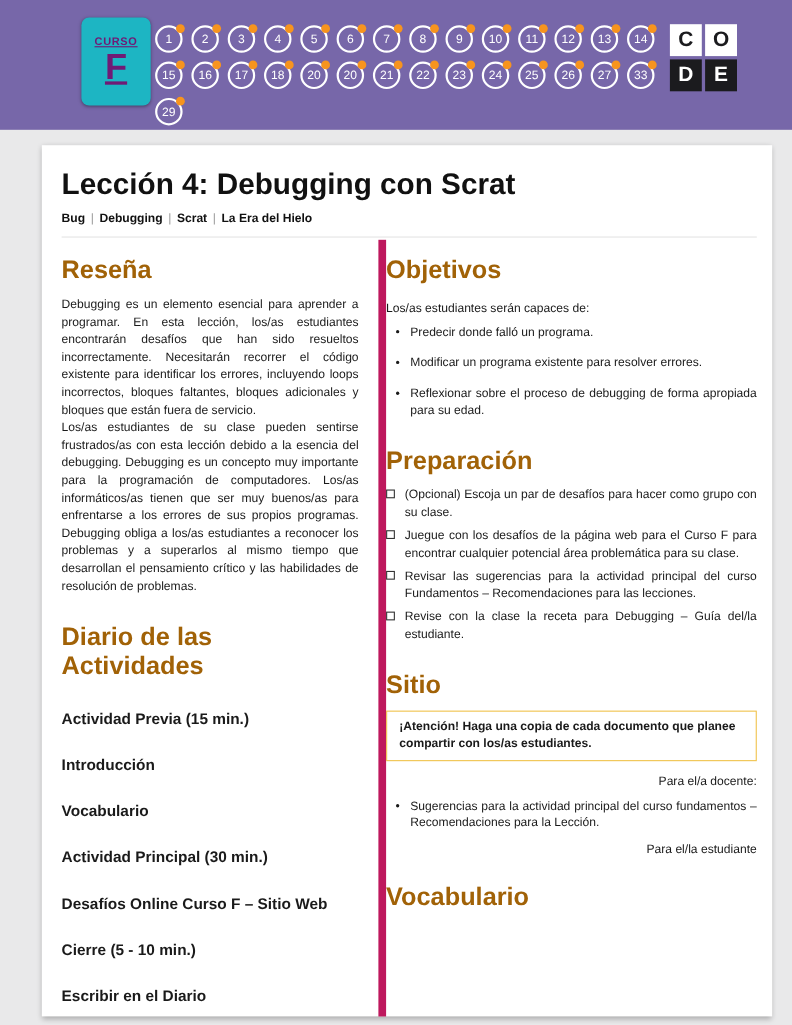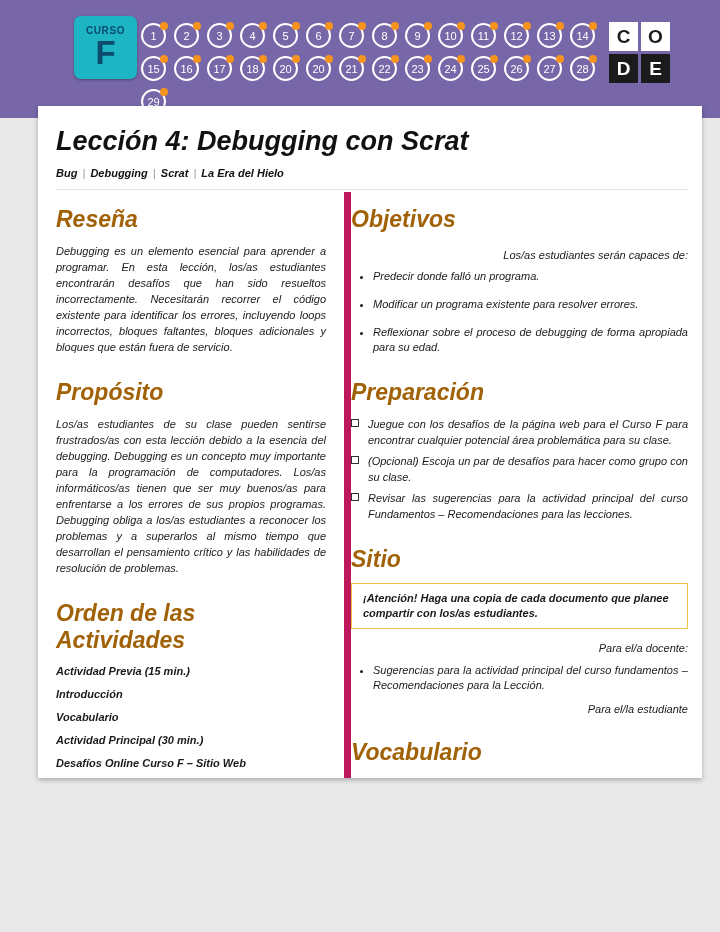--- a/index.html
+++ b/index.html
@@ -10,24 +10,24 @@
     position: relative;
     color: #1a1a1a;
   }
 
   
   .top-banner {
     position: absolute; left: 0; top: 0; width: 720px; height: 118px;
     background: var(--header-purple, #7767a9);
   }
   .badge {
-    position: absolute; left: 74px; top: 16px; width: 63px; height: 63px;
+    position: absolute; left: 74px; top: 16px; width: 63px; height: 80px;
     background: var(--badge-teal, #1db5c3); border-radius: 7px;
     display: flex; flex-direction: column; align-items: center; justify-content: center;
-    color: #0c4a6e; box-shadow: 0 1px 3px rgba(0,0,0,.35); cursor: pointer;
+    color: #701a75; box-shadow: 0 1px 3px rgba(0,0,0,.35); cursor: pointer; text-decoration: underline;
   }
   .badge-label { font-size: 10px; font-weight: bold; letter-spacing: .6px; }
   .badge-letter { font-size: 33px; font-weight: bold; line-height: 1.05; }
 
   .circles {
     position: absolute; left: 141px; top: 23px; width: 460px;
     display: flex; flex-wrap: wrap; gap: 8px;
   }
   .lesson-circle {
     width: 25px; height: 25px; border: 2px solid #fff; border-radius: 50%;
@@ -43,41 +43,41 @@
     position: absolute; right: 50px; top: 22px;
     display: grid; grid-template-columns: repeat(2, 29px); grid-auto-rows: 29px; gap: 3px;
     cursor: pointer;
   }
   .logo-square { display: flex; align-items: center; justify-content: center; font-size: 19px; font-weight: bold; }
   .logo-square.light { background: #ffffff; color: var(--logo-dark, #1b1b1e); }
   .logo-square.dark  { background: var(--logo-dark, #1b1b1e); color: #ffffff; }
 
   
   .card {
-    position: absolute; left: 38px; top: 106px; width: 664px; height: 672px;
+    position: absolute; left: 38px; top: 132px; width: 664px; height: 792px;
     background: #fff; box-shadow: 0 2px 5px rgba(0,0,0,.28);
-    padding: 14px 14px 0 18px; overflow: hidden; font-style: italic;
+    padding: 14px 14px 0 18px; overflow: hidden;
   }
   h1 { font-size: 27px; font-weight: bold; color: #111; margin: 6px 0 10px; }
   .tags { font-size: 11px; font-weight: bold; color: #111; }
   .tag-sep { color: #999; font-weight: normal; padding: 0 2px; }
   .rule { border: none; border-top: 1px solid #e4e4e4; margin: 10px 0 0; }
 
   .columns { display: flex; margin-top: 2px; }
   .col-left { width: 288px; padding-right: 18px; }
   .col-right { flex: 1; border-left: 7px solid #be185d; }
 
   h2 { font-size: 23px; font-weight: bold; color: #a16207; margin: 24px 0 10px; }
   .columns h2:first-child { margin-top: 14px; }
 
   p.body { font-size: 11px; line-height: 16px; text-align: justify; }
 
-  .activity-item { font-size: 11px; font-weight: bold; margin: 11px 0; }
-
-  .intro { font-size: 11px; margin: 16px 0 8px; text-align: right; }
+  .activity-item { font-size: 14px; font-weight: bold; margin: 26px 0; }
+
+  .intro { font-size: 11px; margin: 16px 0 8px; }
 
   ul.bullets { list-style: disc; padding-left: 22px; }
   ul.bullets li { font-size: 11px; line-height: 15px; margin-bottom: 9px; text-align: justify; }
   ul.bullets.wide li { margin-bottom: 13px; }
 
   .check-item { display: flex; gap: 9px; margin-bottom: 5px; }
   .checkbox { flex: 0 0 auto; width: 8px; height: 8px; border: 1px solid #333; margin-top: 3px; cursor: pointer; }
   .check-text { flex: 1; font-size: 11px; line-height: 16px; text-align: justify; }
 
   .attention {
@@ -199,21 +199,21 @@
       </div>
       <div class="lesson-circle">
         <span class="num">26</span>
         <span class="dot"></span>
       </div>
       <div class="lesson-circle">
         <span class="num">27</span>
         <span class="dot"></span>
       </div>
       <div class="lesson-circle">
-        <span class="num">28</span>
+        <span class="num">33</span>
         <span class="dot"></span>
       </div>
       <div class="lesson-circle">
         <span class="num">29</span>
         <span class="dot"></span>
       </div>
     </div>
   <div class="logo">
       <div class="logo-square light">C</div>
       <div class="logo-square light">O</div>
@@ -226,24 +226,23 @@
   <h1>Lección 4: Debugging con Scrat</h1>
   <div class="tags"><span class="tag">Bug</span><span class="tag-sep"> | </span><span class="tag">Debugging</span><span class="tag-sep"> | </span><span class="tag">Scrat</span><span class="tag-sep"> | </span><span class="tag">La Era del Hielo</span></div>
   <hr class="rule">
 
   <div class="columns">
 
     <div class="col-left">
       <h2>Reseña</h2>
       <p class="body">Debugging es un elemento esencial para aprender a programar. En esta lección, los/as estudiantes encontrarán desafíos que han sido resueltos incorrectamente. Necesitarán recorrer el código existente para identificar los errores, incluyendo loops incorrectos, bloques faltantes, bloques adicionales y bloques que están fuera de servicio.</p>
 
-      <h2>Propósito</h2>
       <p class="body">Los/as estudiantes de su clase pueden sentirse frustrados/as con esta lección debido a la esencia del debugging. Debugging es un concepto muy importante para la programación de computadores. Los/as informáticos/as tienen que ser muy buenos/as para enfrentarse a los errores de sus propios programas. Debugging obliga a los/as estudiantes a reconocer los problemas y a superarlos al mismo tiempo que desarrollan el pensamiento crítico y las habilidades de resolución de problemas.</p>
 
-      <h2>Orden de las Actividades</h2>
+      <h2>Diario de las Actividades</h2>
       <div>
           <div class="activity-item">Actividad Previa (15 min.)</div>
           <div class="activity-item">Introducción</div>
           <div class="activity-item">Vocabulario</div>
           <div class="activity-item">Actividad Principal (30 min.)</div>
           <div class="activity-item">Desafíos Online Curso F – Sitio Web</div>
           <div class="activity-item">Cierre (5 - 10 min.)</div>
           <div class="activity-item">Escribir en el Diario</div>
           <div class="activity-item">Aprendizaje Ampliado</div>
         </div>
@@ -255,29 +254,33 @@
       <ul class="bullets wide">
           <li>Predecir donde falló un programa.</li>
           <li>Modificar un programa existente para resolver errores.</li>
           <li>Reflexionar sobre el proceso de debugging de forma apropiada para su edad.</li>
         </ul>
 
       <h2>Preparación</h2>
       <div>
           <div class="check-item">
             <span class="checkbox"></span>
+            <span class="check-text">(Opcional) Escoja un par de desafíos para hacer como grupo con su clase.</span>
+          </div>
+          <div class="check-item">
+            <span class="checkbox"></span>
             <span class="check-text">Juegue con los desafíos de la página web para el Curso F para encontrar cualquier potencial área problemática para su clase.</span>
           </div>
           <div class="check-item">
             <span class="checkbox"></span>
-            <span class="check-text">(Opcional) Escoja un par de desafíos para hacer como grupo con su clase.</span>
-          </div>
-          <div class="check-item">
-            <span class="checkbox"></span>
             <span class="check-text">Revisar las sugerencias para la actividad principal del curso Fundamentos – Recomendaciones para las lecciones.</span>
+          </div>
+          <div class="check-item">
+            <span class="checkbox"></span>
+            <span class="check-text">Revise con la clase la receta para Debugging – Guía del/la estudiante.</span>
           </div>
         </div>
 
       <h2>Sitio</h2>
       <div class="attention">¡Atención! Haga una copia de cada documento que planee compartir con los/as estudiantes.</div>
       <p class="para-label">Para el/a docente:</p>
       <ul class="bullets">
           <li>Sugerencias para la actividad principal del curso fundamentos – Recomendaciones para la Lección.</li>
         </ul>
       <p class="para-label">Para el/la estudiante</p>

